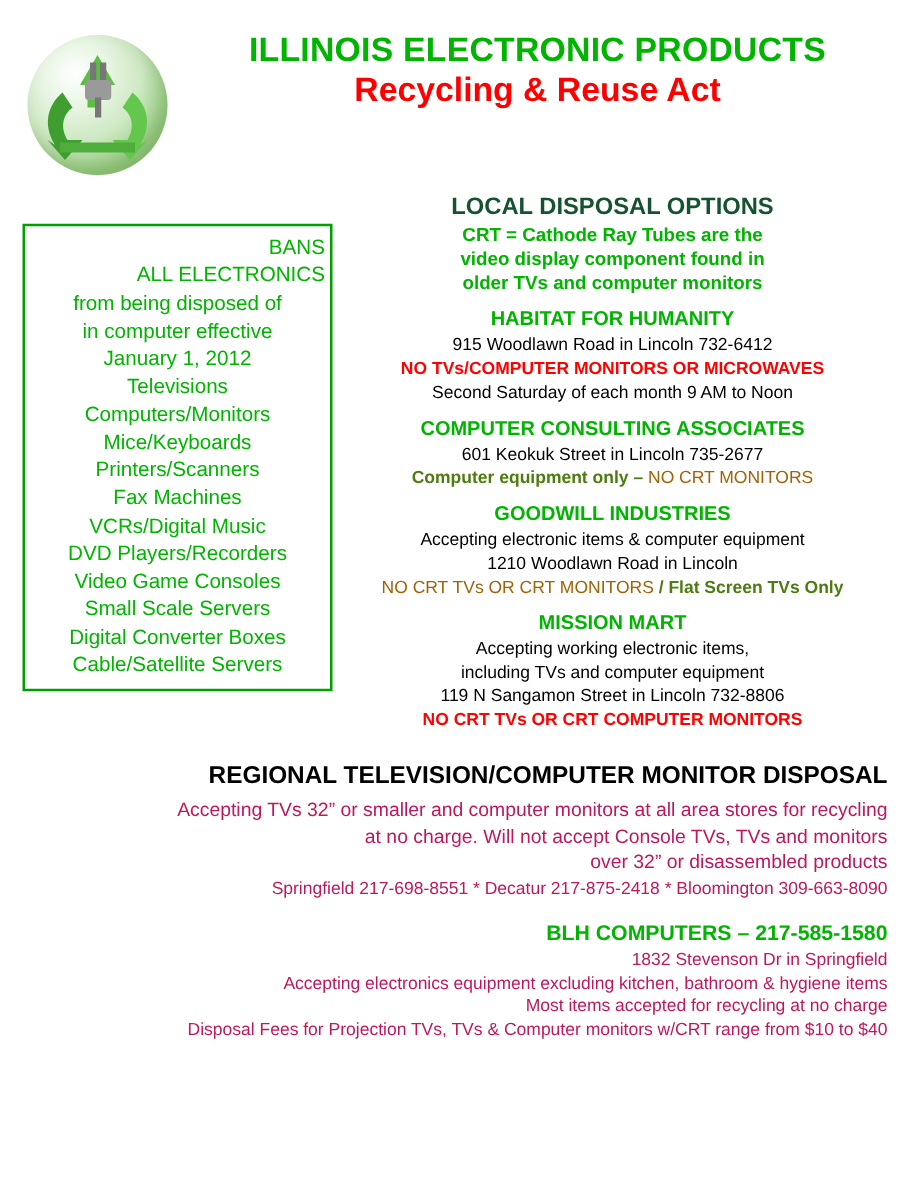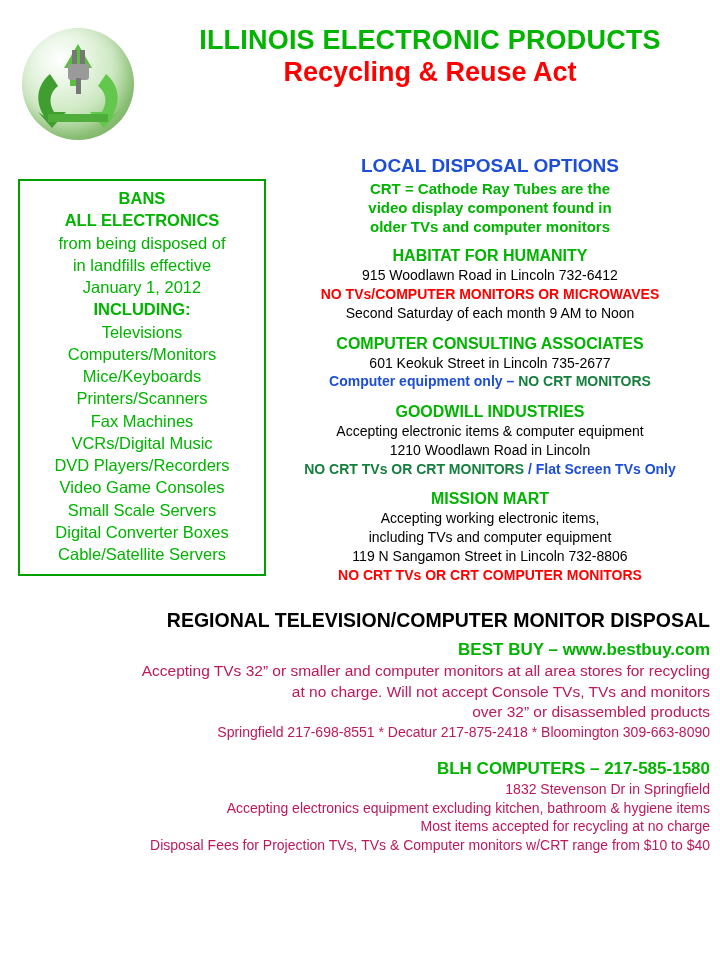--- a/index.html
+++ b/index.html
@@ -88,32 +88,33 @@
     padding: 6px 4px 8px 4px;
     text-align: center;
     box-sizing: border-box;
   }
   .bans-box div {
     color: #00b400;
     font-size: 16.5px;
     line-height: 1.35;
   }
   .bans-box .b {
-    font-weight: bold;
+    font-weight: normal;
+    text-align: right;
   }
 
   
   .right-col {
     flex: 1 1 auto;
     padding-left: 6px;
     padding-right: 4px;
     text-align: center;
   }
   .section-head {
-    color: #1d4ed8;
+    color: #14532d;
     font-size: 19px;
     font-weight: bold;
     line-height: 1.2;
     margin-bottom: 1px;
   }
   .crt-note {
     color: #00b400;
     font-weight: bold;
     font-size: 15px;
     line-height: 1.28;
@@ -134,25 +135,25 @@
     line-height: 1.34;
   }
   .org-line.red {
     color: #ff0000;
     font-weight: bold;
   }
   .org-line.mixed {
     font-weight: bold;
   }
   .org-line .red-in {
-    color: #15803d;
-    font-weight: bold;
+    color: #a16207;
+    font-weight: normal;
   }
   .org-line .blk-in {
-    color: #1d4ed8;
+    color: #4d7c0f;
     font-weight: bold;
   }
 
   
   .regional {
     padding: 0 10px;
     text-align: right;
     margin-top: 14px;
   }
   .regional-head {
@@ -205,23 +206,22 @@
       <div class="title-line2">Recycling &amp; Reuse Act</div>
     </div>
   </div>
 
   <div class="columns">
 
     <div class="bans-box">
       <div class="b">BANS</div>
       <div class="b">ALL ELECTRONICS</div>
       <div>from being disposed of</div>
-      <div>in landfills effective</div>
+      <div>in computer effective</div>
       <div>January 1, 2012</div>
-      <div class="b">INCLUDING:</div>
       <div>Televisions</div>
       <div>Computers/Monitors</div>
       <div>Mice/Keyboards</div>
       <div>Printers/Scanners</div>
       <div>Fax Machines</div>
       <div>VCRs/Digital Music</div>
       <div>DVD Players/Recorders</div>
       <div>Video Game Consoles</div>
       <div>Small Scale Servers</div>
       <div>Digital Converter Boxes</div>
@@ -267,21 +267,20 @@
         <div class="org-line">119 N Sangamon Street in Lincoln     732-8806</div>
         <div class="org-line red">NO CRT TVs OR CRT COMPUTER MONITORS</div>
       </div>
     </div>
   </div>
 
   <div class="regional">
     <div class="regional-head">REGIONAL TELEVISION/COMPUTER MONITOR DISPOSAL</div>
 
     <div>
-      <div class="store-name">BEST BUY – www.bestbuy.com</div>
       <div class="store-line">Accepting TVs 32” or smaller and computer monitors at all area stores for recycling</div>
       <div class="store-line">at no charge.   Will not accept Console TVs, TVs and monitors</div>
       <div class="store-line">over 32” or disassembled products</div>
       <div class="store-line small">Springfield  217-698-8551  *  Decatur  217-875-2418  *  Bloomington   309-663-8090</div>
     </div>
 
     <div class="block-gap"></div>
 
     <div>
       <div class="store-name">BLH COMPUTERS – 217-585-1580</div>

